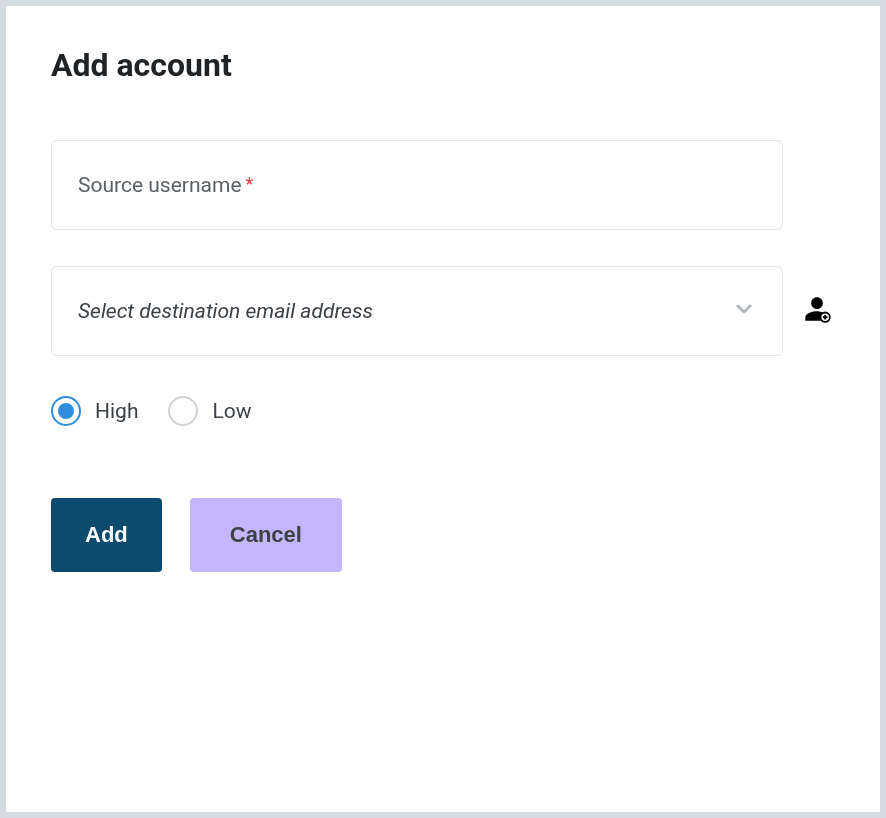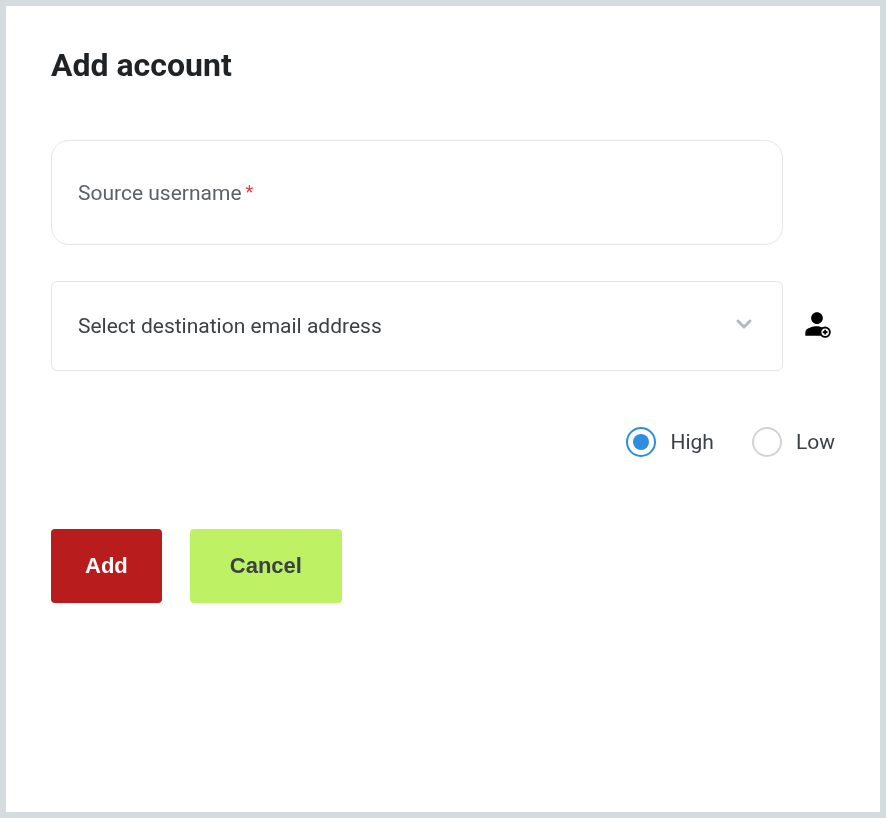--- a/index.html
+++ b/index.html
@@ -24,25 +24,25 @@
     font-size: 32px;
     font-weight: 700;
     color: #1f2326;
     margin-bottom: 56px;
   }
   .field-wrap {
     margin-bottom: 36px;
   }
   .input-box {
     border: 1px solid #e4e6e8;
-    border-radius: 18px;
+    border-radius: 6px;
     padding: 30px 26px;
     display: flex;
     align-items: center;
-    height: 105px;
+    height: 90px;
     width: 732px;
   }
   .input-label {
     font-size: 21px;
     color: #5b6166;
   }
   .req {
     color: #e63c3c;
     margin-left: 4px;
     font-size: 18px;
@@ -52,21 +52,22 @@
     margin-left: auto;
     display: inline-flex;
     align-items: center;
     justify-content: center;
     cursor: pointer;
   }
   .select-row {
     display: flex;
     align-items: center;
     gap: 20px;
-    margin-bottom: 56px;
+    margin-bottom: 40px;
+    font-style: italic;
   }
   .select-box {
     border: 1px solid #e4e6e8;
     border-radius: 6px;
     padding: 30px 26px;
     display: flex;
     align-items: center;
     height: 90px;
     width: 732px;
     cursor: pointer;
@@ -101,23 +102,22 @@
     border: 2px solid #9aa0a6;
     border-radius: 50%;
     color: #9aa0a6;
     font-size: 15px;
     font-weight: 600;
     cursor: pointer;
   }
   .radio-row {
     display: flex;
     align-items: center;
-    gap: 38px;
+    gap: 30px;
     margin-bottom: 72px;
-    justify-content: flex-end;
   }
   .radio-opt {
     display: flex;
     align-items: center;
     gap: 14px;
     cursor: pointer;
   }
   .radio-circle {
     width: 30px;
     height: 30px;
@@ -150,25 +150,25 @@
     border: none;
     border-radius: 4px;
     font-size: 22px;
     font-weight: 600;
     cursor: pointer;
     display: inline-flex;
     align-items: center;
     justify-content: center;
   }
   .btn-primary {
-    background: #b91c1c;
+    background: #0c4a6e;
     color: #ffffff;
   }
   .btn-secondary {
-    background: #bef264;
+    background: #c4b5fd;
     color: #3c4146;
     padding: 0 40px;
   }
 </style>
 </head>
 <body>
 
 <div class="panel">
 
   <h1 class="title">Add account</h1>

